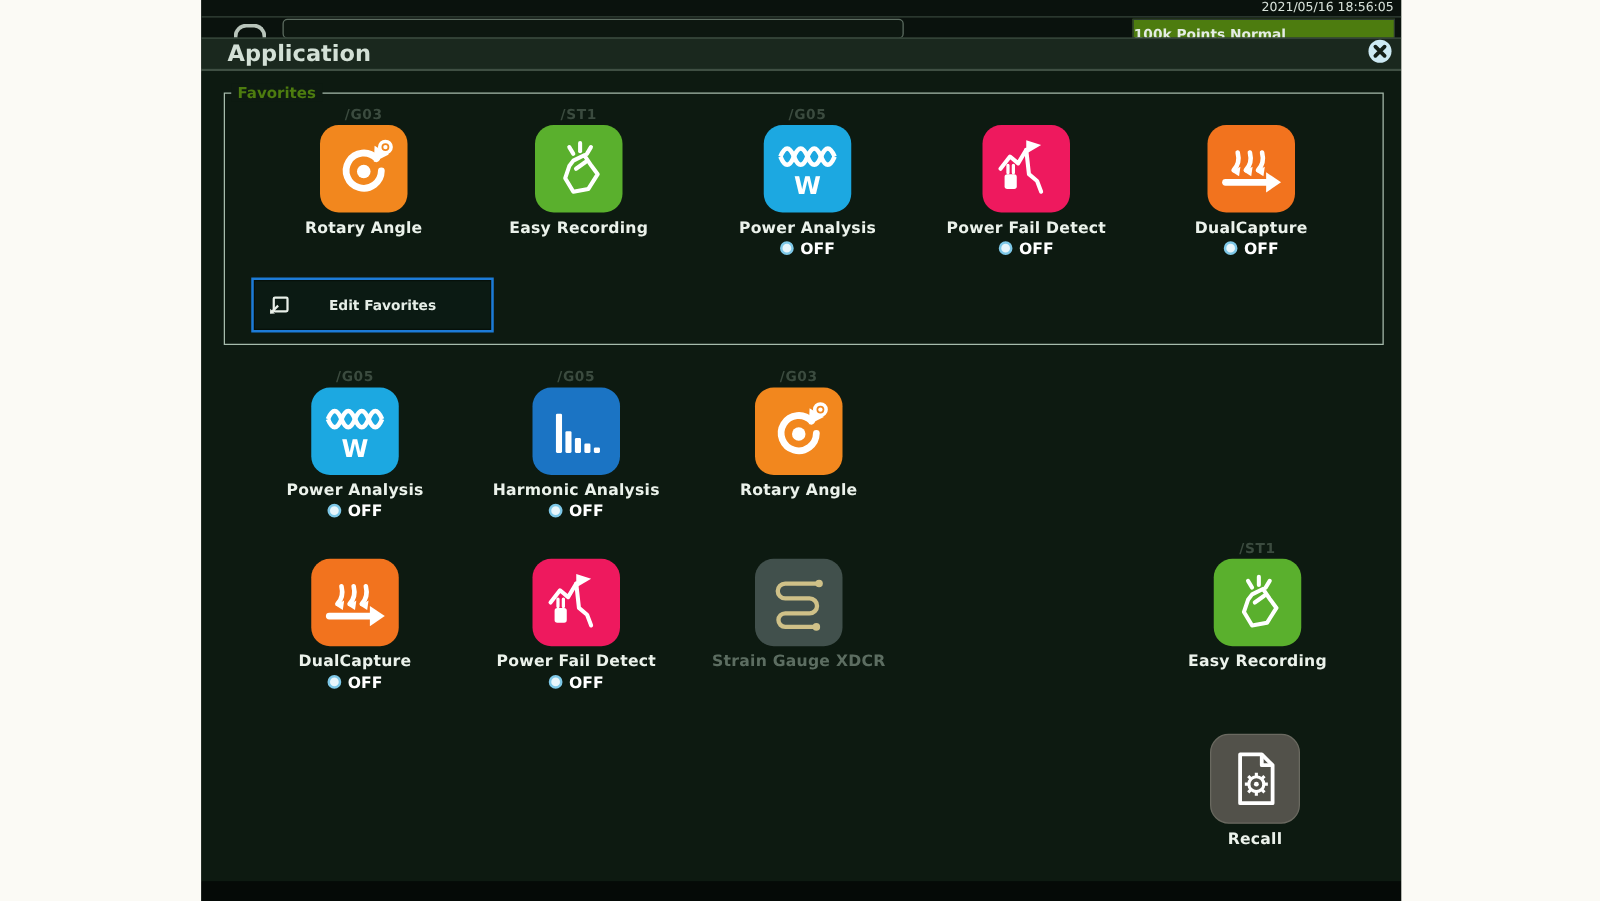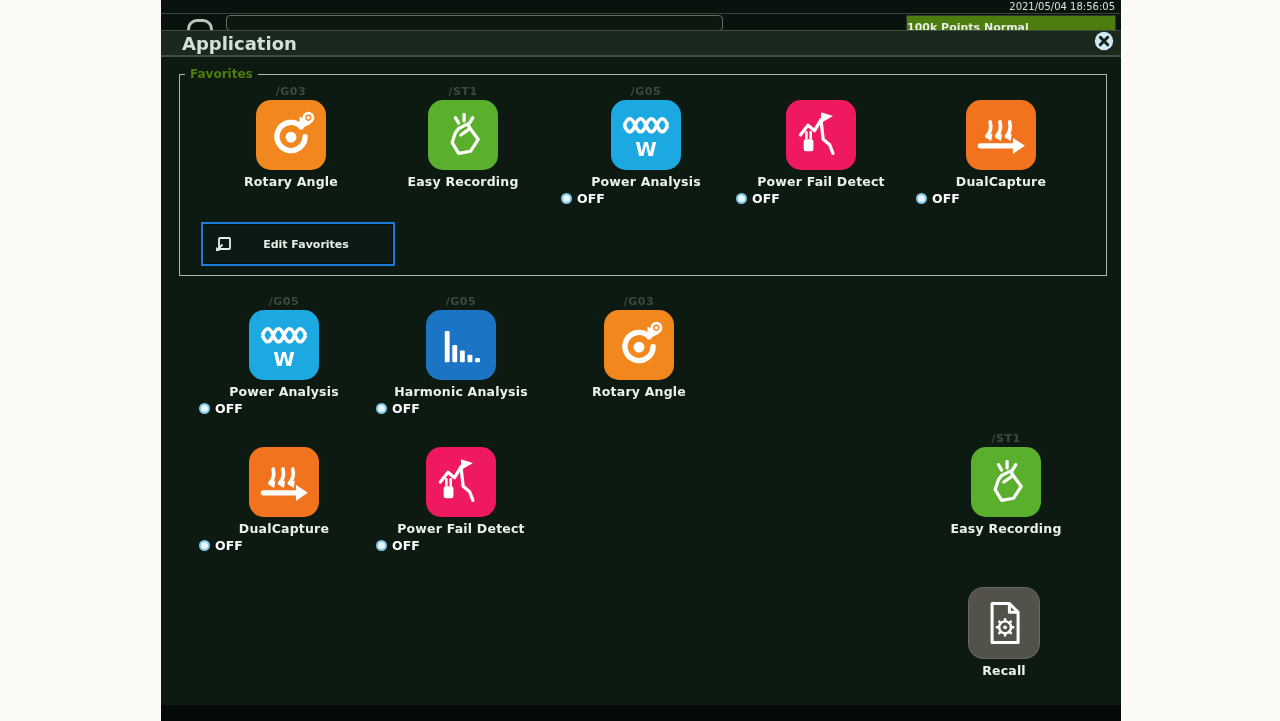--- a/index.html
+++ b/index.html
@@ -44,21 +44,21 @@
   .edit-btn .edit-label{flex:1;text-align:center;font-size:11px;font-weight:bold;color:#e6eee7;
     margin-right:14px;}
 
   
   .tile{position:absolute;width:170px;text-align:center;cursor:pointer;}
   .tag{height:14px;font-size:11px;font-weight:bold;color:#3b4b3f;letter-spacing:.5px;}
   .appicon{width:70px;height:70px;border-radius:15px;margin:1px auto 4px auto;
     display:flex;align-items:center;justify-content:center;}
   .appicon svg{width:52px;height:52px;display:block;}
   .applabel{font-size:12.5px;font-weight:bold;color:#ebf2eb;letter-spacing:.2px;white-space:nowrap;}
-  .appstatus{margin-top:2px;display:flex;align-items:center;gap:5px;
+  .appstatus{margin-top:2px;display:flex;align-items:center;justify-content:center;gap:5px;
     font-size:12.5px;font-weight:bold;color:#ffffff;}
   .dot{width:7px;height:7px;border:2px solid #7ec8e8;border-radius:50%;background:#e8f6fc;display:inline-block;}
 
   .c-orange{background:#f2871e;}
   .c-green{background:#5ab02d;}
   .c-cyan{background:#1ca8e1;}
   .c-pink{background:#ee195e;}
   .c-blue{background:#1b74c4;}
   .c-orange2{background:#f2731e;}
   .c-slate{background:#41504c;}
@@ -66,21 +66,21 @@
   .tile.disabled .applabel{color:#5c6d61;}
 </style>
 </head>
 <body>
 
 <div class="stage">
   <div class="screen">
 
     <div class="topbar">
       <div class="mode-label">ScopeMode</div>
-      <div class="datetime">2021/05/04 18:56:05</div>
+      <div class="datetime">2021/05/16 18:56:05</div>
       <div class="topbar-line"></div>
     </div>
     <div class="top-arc-icon"></div>
     <div class="top-field"></div>
     <div class="top-acq">
       <span>100k Points  Normal</span>
     </div>
 
     <div class="dialog-titlebar"></div>
     <div class="dialog-title">Application</div>
@@ -271,20 +271,31 @@
           <path d="M10.5,27 L10.5,21.5 M14.5,27 L14.5,21.5" stroke-width="2.4"></path>
           </svg>
       </div>
       <div class="applabel">Power Fail Detect</div>
       <div class="appstatus">
         <span class="dot"></span>
         <span>OFF</span>
       </div>
     </div>
 
+    <div class="tile disabled" style="left:393px;top:432px">
+      <div class="tag"></div>
+      <div class="appicon c-slate">
+        <svg viewBox="0 0 48 48" fill="none" stroke="#cfc188" stroke-width="3.2" stroke-linecap="round">
+          <path d="M38,10 H14 a5.5,5.5 0 0 0 0,11 H32 a5.5,5.5 0 0 1 0,11 H14 a5,5 0 0 0 0,10 H36"></path>
+          <circle cx="39" cy="10" r="2.8" fill="#cfc188" stroke="none"></circle>
+          <circle cx="37" cy="42" r="2.8" fill="#cfc188" stroke="none"></circle>
+          </svg>
+      </div>
+      <div class="applabel">Strain Gauge XDCR</div>
+    </div>
 
     <div class="tile" style="left:760px;top:432px">
       <div class="tag">/ST1</div>
       <div class="appicon c-green">
         <svg viewBox="0 0 48 48" fill="none" stroke="#fff" stroke-width="3" stroke-linecap="round" stroke-linejoin="round">
           <path d="M17,8 L20,13"></path>
             <path d="M25,5 L25,11"></path>
             <path d="M33,8 L30,13"></path>
           <path d="M20,18 L28,14 L33.5,22 L38,28 L31,39 L20,41 L14,31 L17,22 Z"></path>
             <path d="M22,24 L29,19"></path>

